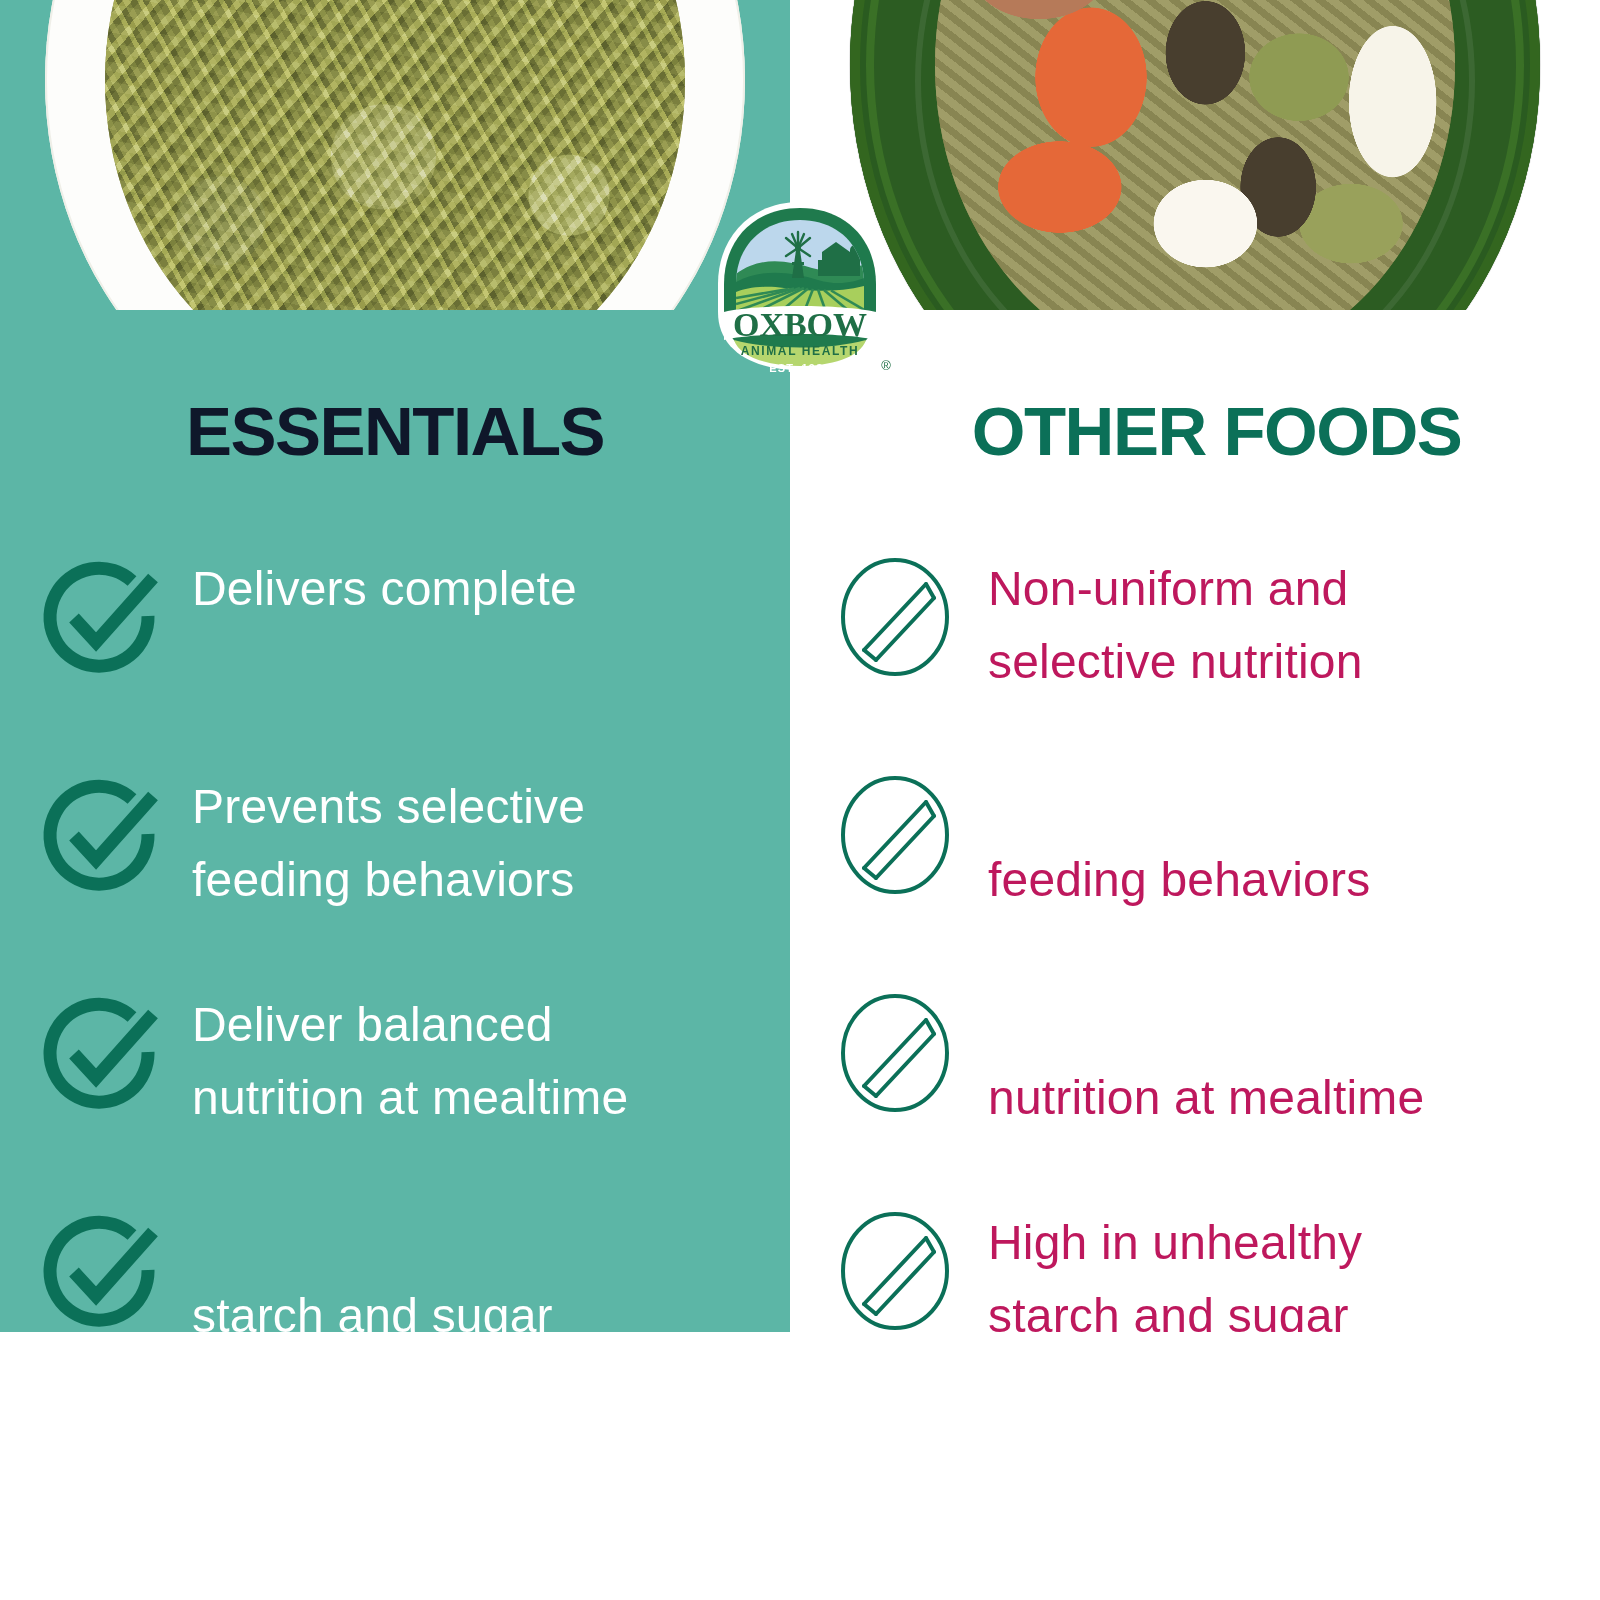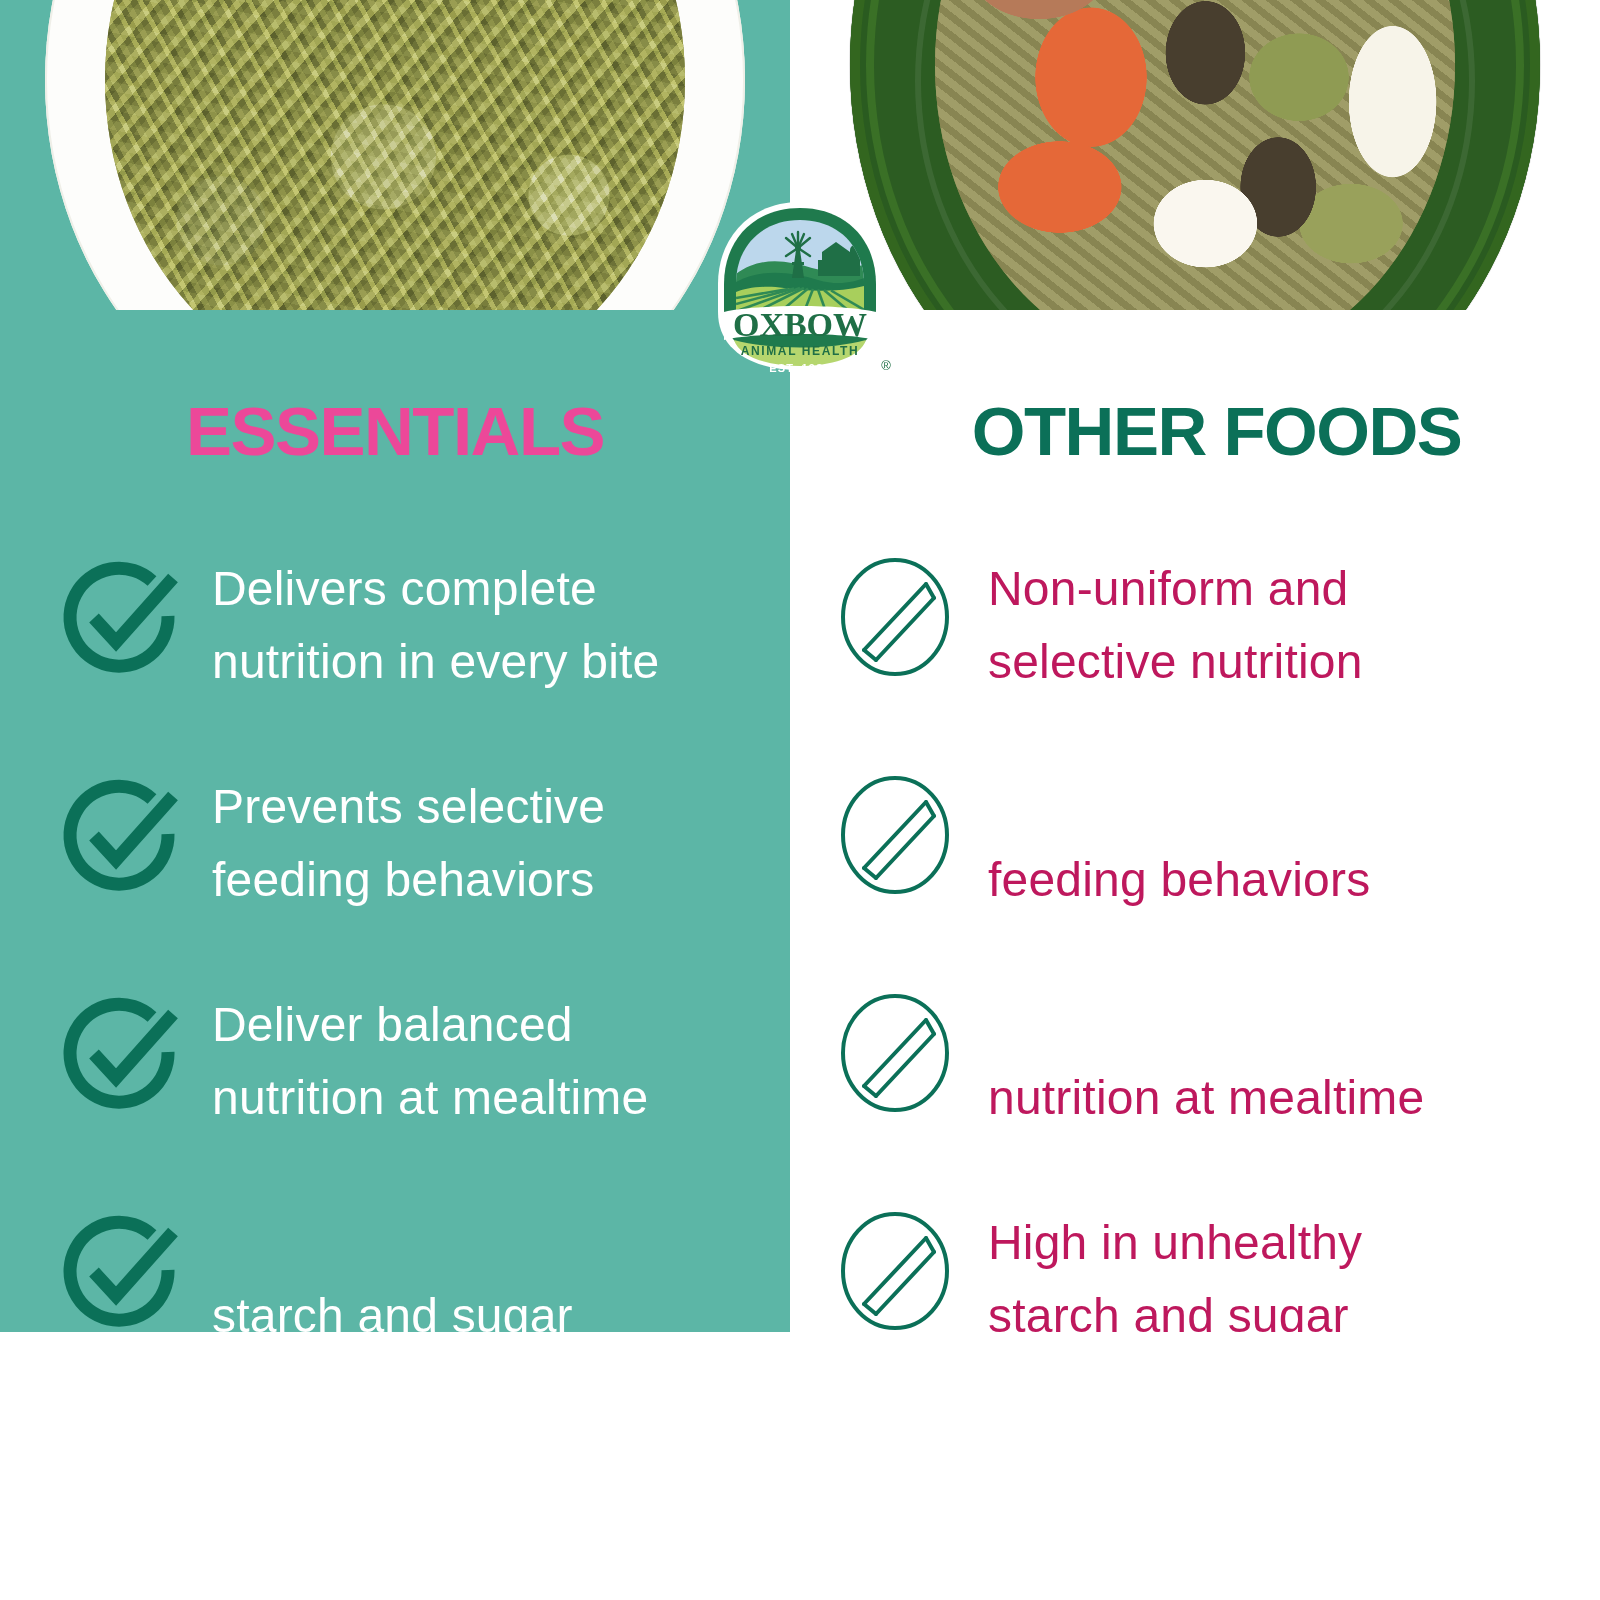--- a/index.html
+++ b/index.html
@@ -105,30 +105,30 @@
     position:absolute; left:50%; top:200px; transform:translateX(-50%);
     width:200px; height:188px; z-index:6;
   }
 
   
   .heading{
     position:absolute; top:396px; height:72px;
     font-weight:bold; font-size:69px; letter-spacing:-1.5px;
     line-height:72px; white-space:nowrap;
   }
-  .heading-left{ left:0; width:790px; text-align:center; color:#ec4899; }
+  .heading-left{ left:0; width:790px; text-align:center; color:#0f172a; }
   .heading-right{ left:790px; width:810px; text-align:center; color:#0b7058;padding-left:43px; }
 
   
   .list{ position:absolute; top:540px; }
   .list-left{ left:0; width:790px; }
   .list-right{ left:790px; width:810px; }
 
   .row{ display:flex; align-items:flex-start; height:218px; }
-  .row-left{ padding-left:56px;justify-content:flex-end; }
+  .row-left{ padding-left:36px;justify-content:flex-end; }
   .row-right{ padding-left:40px; }
 
   .icon-wrap{ flex:0 0 auto; width:130px; height:130px; margin-top:12px; }
   .icon-wrap svg{ display:block; width:130px; height:130px; }
 
   .row-text{
     flex:1 1 auto;
     font-size:48px; line-height:73px; font-weight:300;
     letter-spacing:.2px;
     padding-top:12px; padding-right:20px;
@@ -235,21 +235,20 @@
 
     <div class="row row-left">
       <div class="icon-wrap">
         <svg viewBox="0 0 130 130">
           <path d="M96 29 A49 49 0 1 0 112 64" fill="none" stroke="#0b7058" stroke-width="13" stroke-linecap="butt"></path>
           <path d="M38 66 L60 90 L117 26" fill="none" stroke="#0b7058" stroke-width="13" stroke-linecap="butt" stroke-linejoin="miter"></path>
         </svg>
       </div>
       <div class="row-text">
         <span>Delivers complete</span><br>
-        <span>nutrition in every bite</span>
       </div>
     </div>
 
     <div class="row row-left">
       <div class="icon-wrap">
         <svg viewBox="0 0 130 130">
           <path d="M96 29 A49 49 0 1 0 112 64" fill="none" stroke="#0b7058" stroke-width="13"></path>
           <path d="M38 66 L60 90 L117 26" fill="none" stroke="#0b7058" stroke-width="13" stroke-linejoin="miter"></path>
         </svg>
       </div>

